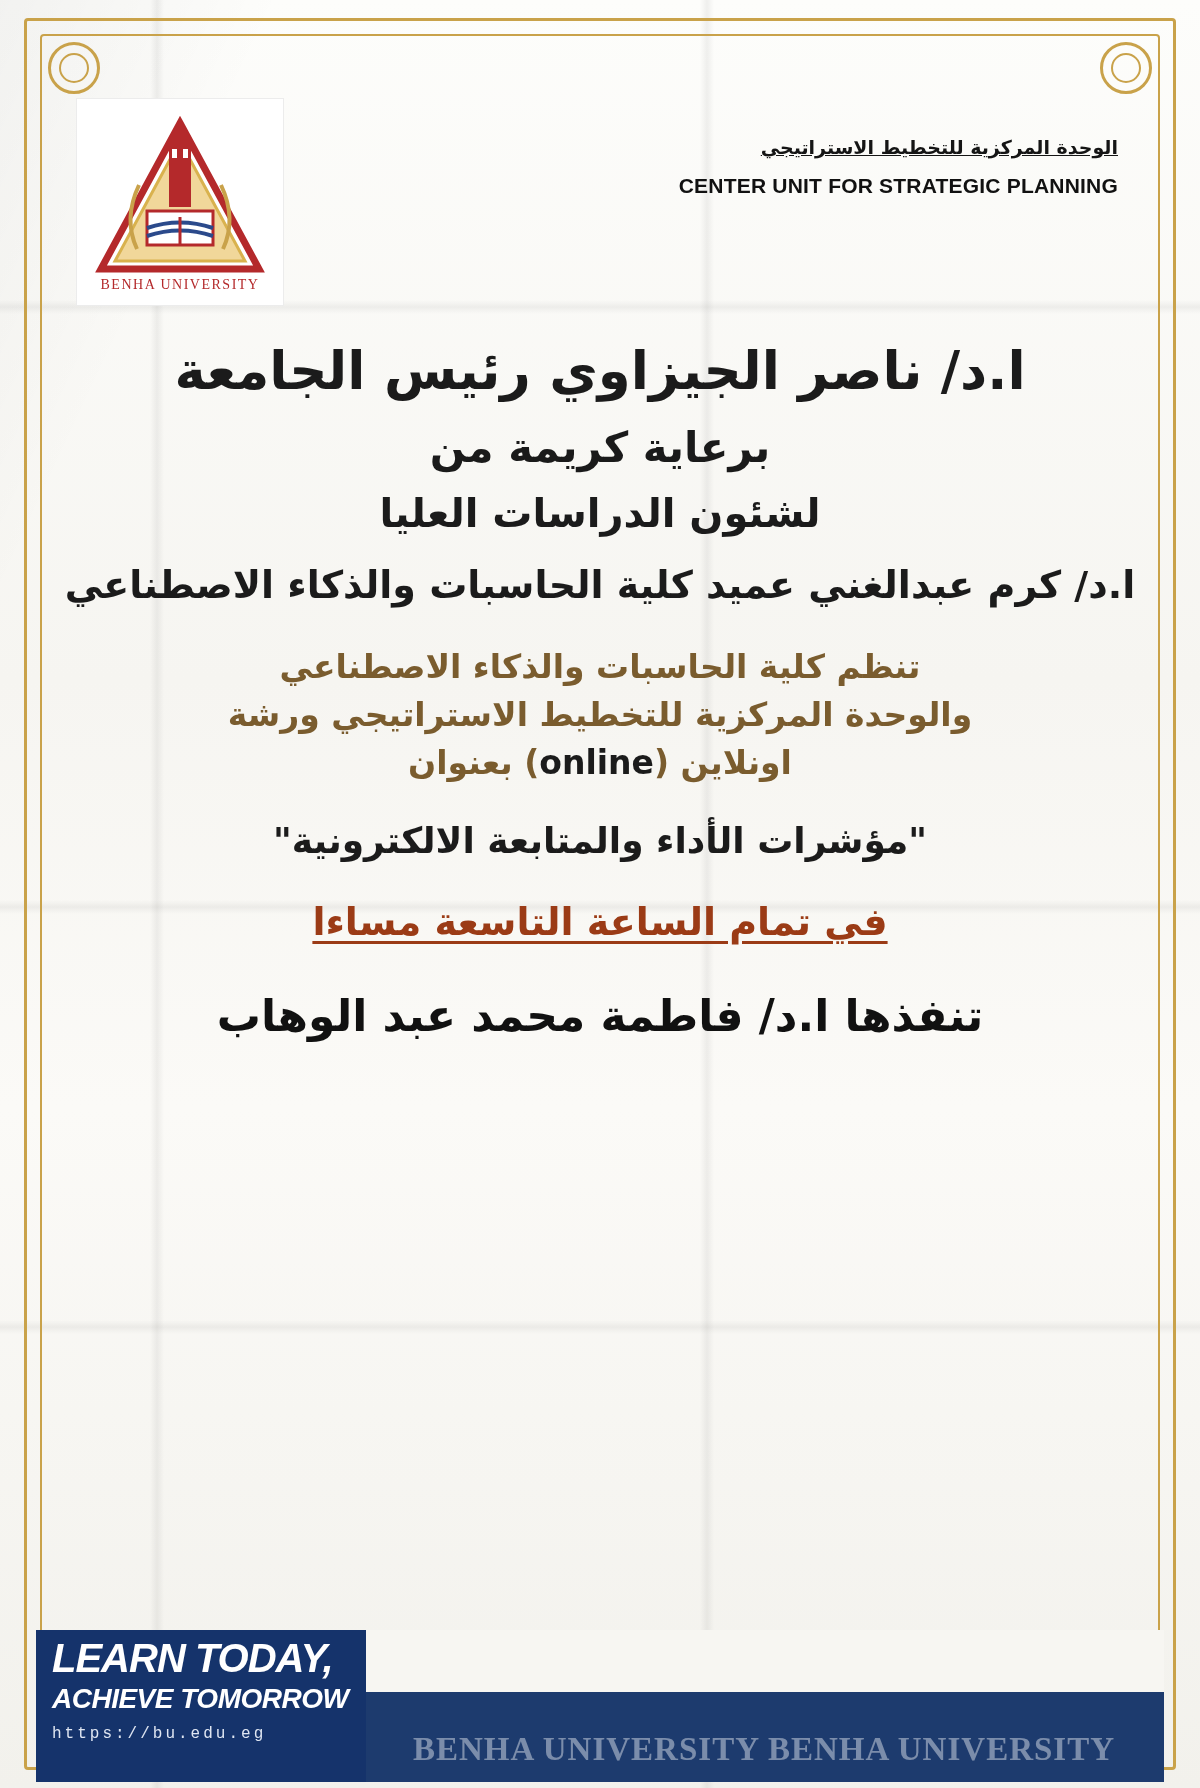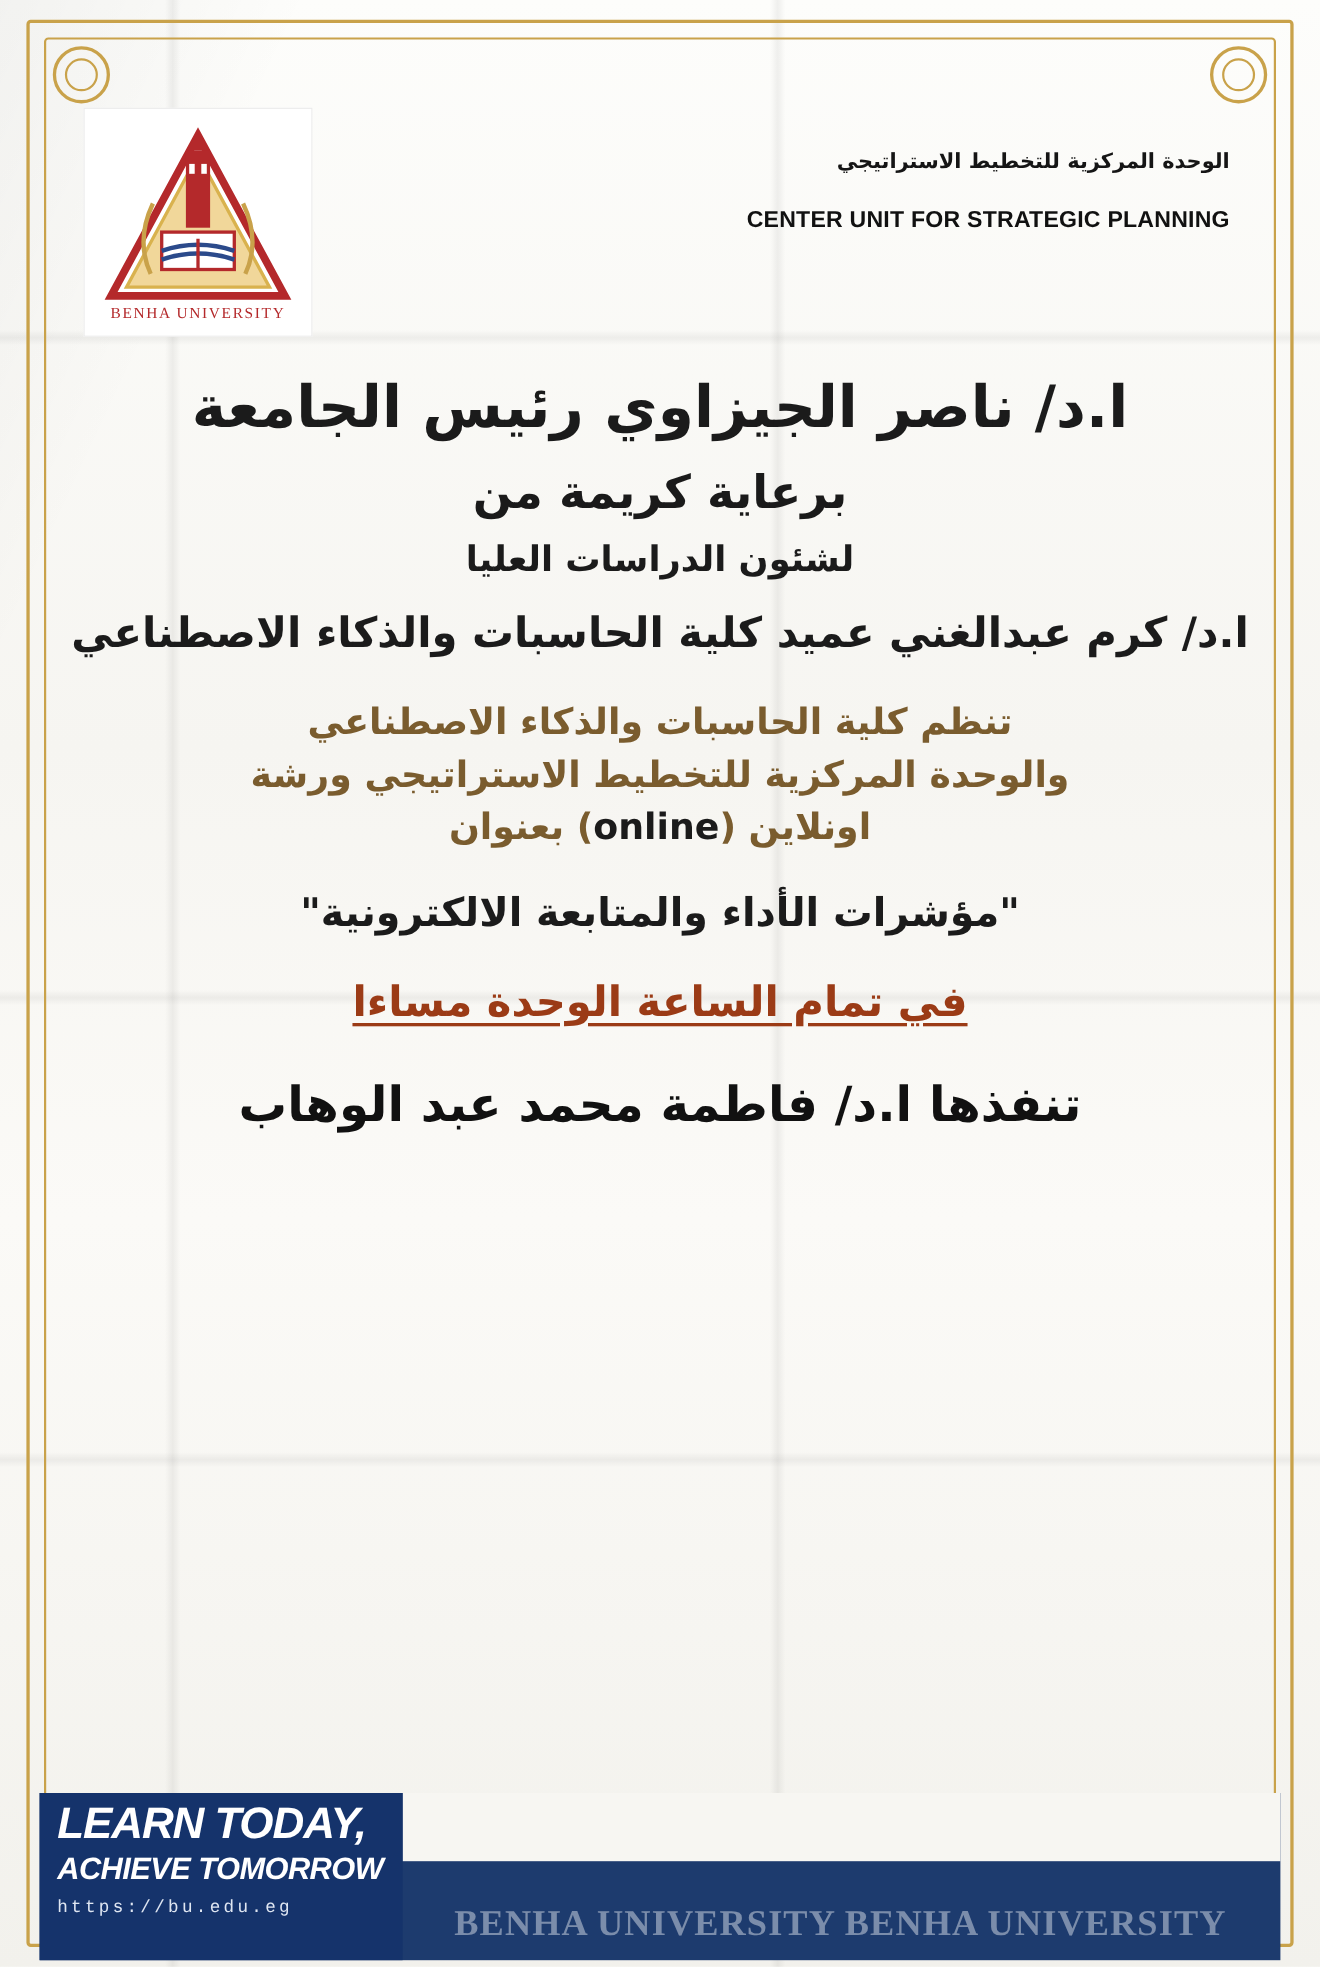--- a/index.html
+++ b/index.html
@@ -78,21 +78,22 @@
     align-items: flex-start;
     justify-content: space-between;
     padding: 38px 20px 0 14px;
   }
   .unit-block { text-align: right; padding-top: 38px; }
   .unit-ar {
     font-size: 19px;
     font-weight: 700;
     color: #151515;
     letter-spacing: 0px;
-    margin-bottom: 30px;
+    margin-bottom: 16px;
+    text-decoration: underline;
   }
   .unit-en {
     font-size: 21px;
     font-weight: 700;
     color: #111;
     letter-spacing: 0.2px;
     direction: ltr;
     text-align: left;
     font-family: "Liberation Sans", sans-serif;
   }
@@ -126,21 +127,21 @@
     margin-top: 30px;
     letter-spacing: -0.5px;
   }
   .name-mid {
     font-size: 44px;
     font-weight: 700;
     color: #1b1b1b;
     margin-top: 28px;
   }
   .name-mid2 {
-    font-size: 32px;
+    font-size: 40px;
     font-weight: 700;
     color: #1b1b1b;
     margin-top: 12px;
     text-align: center;
   }
   .name-sm {
     font-size: 38px;
     font-weight: 700;
     color: #1b1b1b;
     margin-top: 22px;
@@ -322,21 +323,21 @@
       <div>تنظم كلية الحاسبات والذكاء الاصطناعي</div>
       <div>والوحدة المركزية للتخطيط الاستراتيجي ورشة</div>
       <div>
         <span>اونلاين (</span><span class="online">online</span><span>) بعنوان</span>
       </div>
     </div>
 
     <div class="line title-quote">"مؤشرات الأداء والمتابعة الالكترونية"</div>
 
     <div class="line datetime">
-      <div><u>في تمام الساعة الوحدة مساءا</u></div>
+      <div><u>في تمام الساعة التاسعة مساءا</u></div>
     </div>
 
     <div class="line presenter">
       <div>تنفذها ا.د/ فاطمة محمد عبد الوهاب</div>
     </div>
 
   </div>
 
   <div class="banner">
     <div class="banner-bg"></div>

